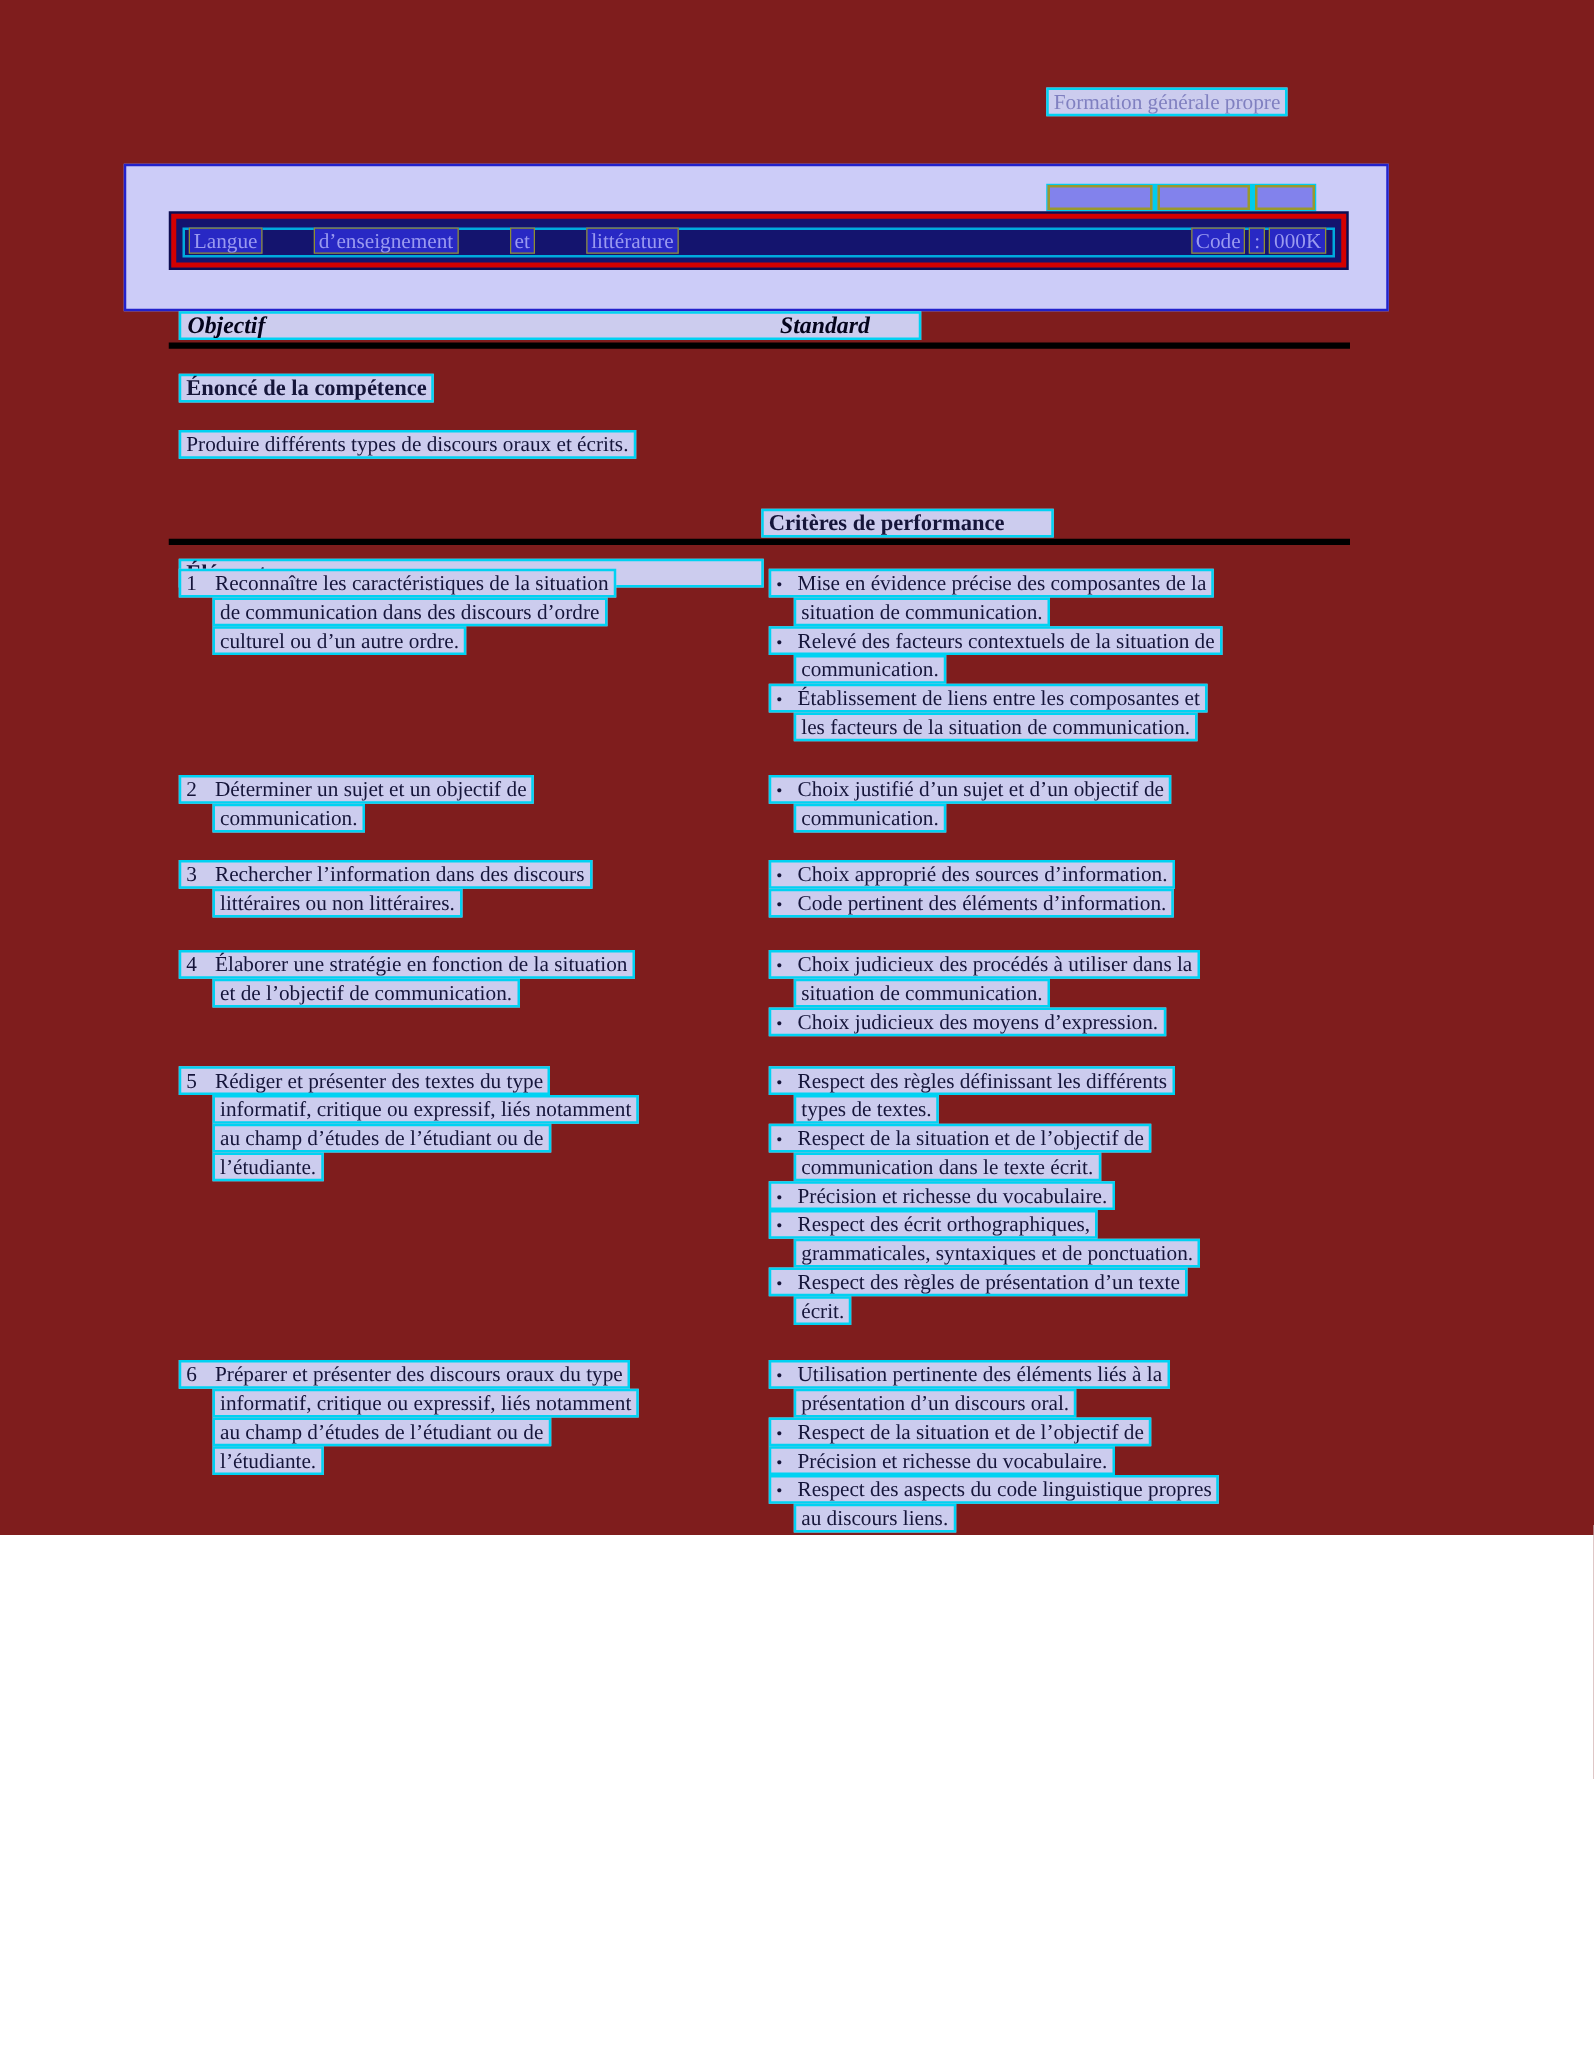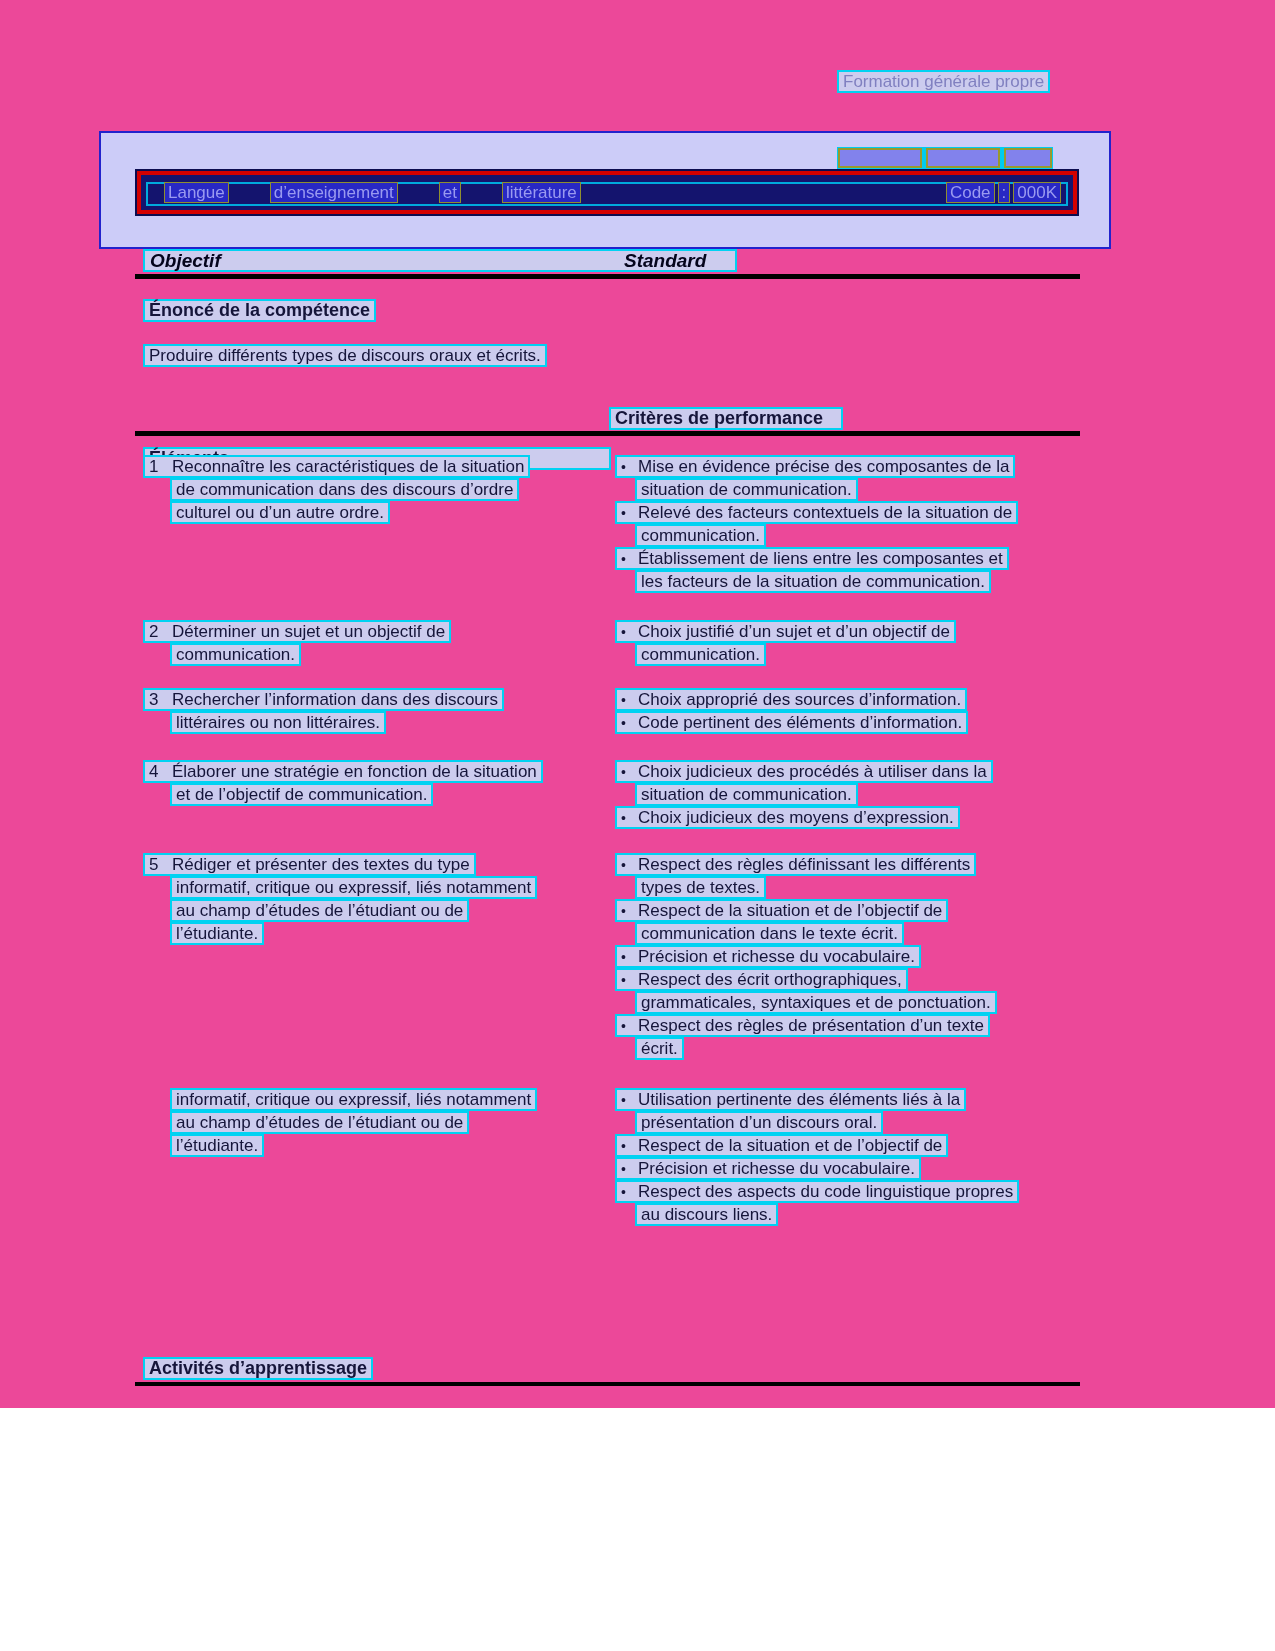--- a/index.html
+++ b/index.html
@@ -1,17 +1,17 @@
 <!DOCTYPE html>
 <html><head>
 <meta charset="utf-8">
 <style>
   html,body{margin:0;padding:0;background:#ffffff;}
-  .page{position:relative;width:1275px;height:1408px;background:#ec4899;
-        font-family:Liberation Sans, sans-serif;color:#15153a;overflow:hidden;}
+  .page{position:relative;width:1275px;height:1228px;background:#7f1d1d;
+        font-family:Liberation Serif, serif;color:#15153a;overflow:hidden;}
 
   
   .hl{display:inline-block;background:#ccccee;border:2px solid #00d2f2;color:#15153a;
       padding:0 4px;white-space:nowrap;font-size:17px;line-height:19px;height:19px;
       vertical-align:top;}
   .hl.bold{font-weight:bold;font-size:18px;}
   .line{height:23px;}
   .num{display:inline-block;width:23px;}
   .bullet{display:inline-block;width:17px;font-size:14px;}
   .indent-left{margin-left:27px;}
@@ -30,21 +30,21 @@
   .mini{width:84px;height:20px;background:#8282ec;border:2px solid #99992e;
         box-sizing:border-box;margin-right:4px;}
   .mini.m2{width:74px;}
   .mini.m3{width:48px;margin-right:0;}
 
   
   .title-bar{position:absolute;left:36px;top:38px;width:940px;height:43px;background:#14146e;
              border:4px solid #d40000;box-shadow:0 0 0 2px #0c0c50;box-sizing:border-box;}
   .line-frame{position:absolute;left:5px;right:5px;top:7px;bottom:4px;border:2px solid #00aadd;}
   .words{position:absolute;top:0;bottom:0;display:flex;align-items:center;gap:3px;}
-  .words.l{left:23px;gap:41px;} .words.r{right:12px;}
+  .words.l{left:10px;gap:41px;} .words.r{right:12px;}
   .word{background:#2828c4;border:1px solid #8f8f30;color:#9a9af0;font-size:17px;
         line-height:19px;padding:0 3px;white-space:nowrap;}
 
   
   .band-obj{left:143px;top:249px;width:594px;height:23px;background:#ccccee;
             border:2px solid #00d2f2;box-sizing:border-box;}
   .band-obj span{position:absolute;top:0;font-style:italic;font-weight:bold;
                  font-size:19px;line-height:19px;color:#04041c;}
   .band-obj .obj{left:5px;} .band-obj .std{left:479px;}
 
@@ -187,20 +187,21 @@
           <div class="line"><span class="hl indent-right"><span>communication dans le texte écrit.</span></span></div>
           <div class="line"><span class="hl"><span class="bullet">•</span><span>Précision et richesse du vocabulaire.</span></span></div>
           <div class="line"><span class="hl"><span class="bullet">•</span><span>Respect des écrit orthographiques,</span></span></div>
           <div class="line"><span class="hl indent-right"><span>grammaticales, syntaxiques et de ponctuation.</span></span></div>
           <div class="line"><span class="hl"><span class="bullet">•</span><span>Respect des règles de présentation d’un texte</span></span></div>
           <div class="line"><span class="hl indent-right"><span>écrit.</span></span></div>
         </div>
       </div>
       <div class="item-row">
         <div class="cell-left">
+          <div class="line"><span class="hl"><span class="num">6</span><span>Préparer et présenter des discours oraux du type</span></span></div>
           <div class="line"><span class="hl indent-left"><span>informatif, critique ou expressif, liés notamment</span></span></div>
           <div class="line"><span class="hl indent-left"><span>au champ d’études de l’étudiant ou de</span></span></div>
           <div class="line"><span class="hl indent-left"><span>l’étudiante.</span></span></div>
         </div>
         <div class="cell-right">
           <div class="line"><span class="hl"><span class="bullet">•</span><span>Utilisation pertinente des éléments liés à la</span></span></div>
           <div class="line"><span class="hl indent-right"><span>présentation d’un discours oral.</span></span></div>
           <div class="line"><span class="hl"><span class="bullet">•</span><span>Respect de la situation et de l’objectif de</span></span></div>
           <div class="line"><span class="hl"><span class="bullet">•</span><span>Précision et richesse du vocabulaire.</span></span></div>
           <div class="line"><span class="hl"><span class="bullet">•</span><span>Respect des aspects du code linguistique propres</span></span></div>

